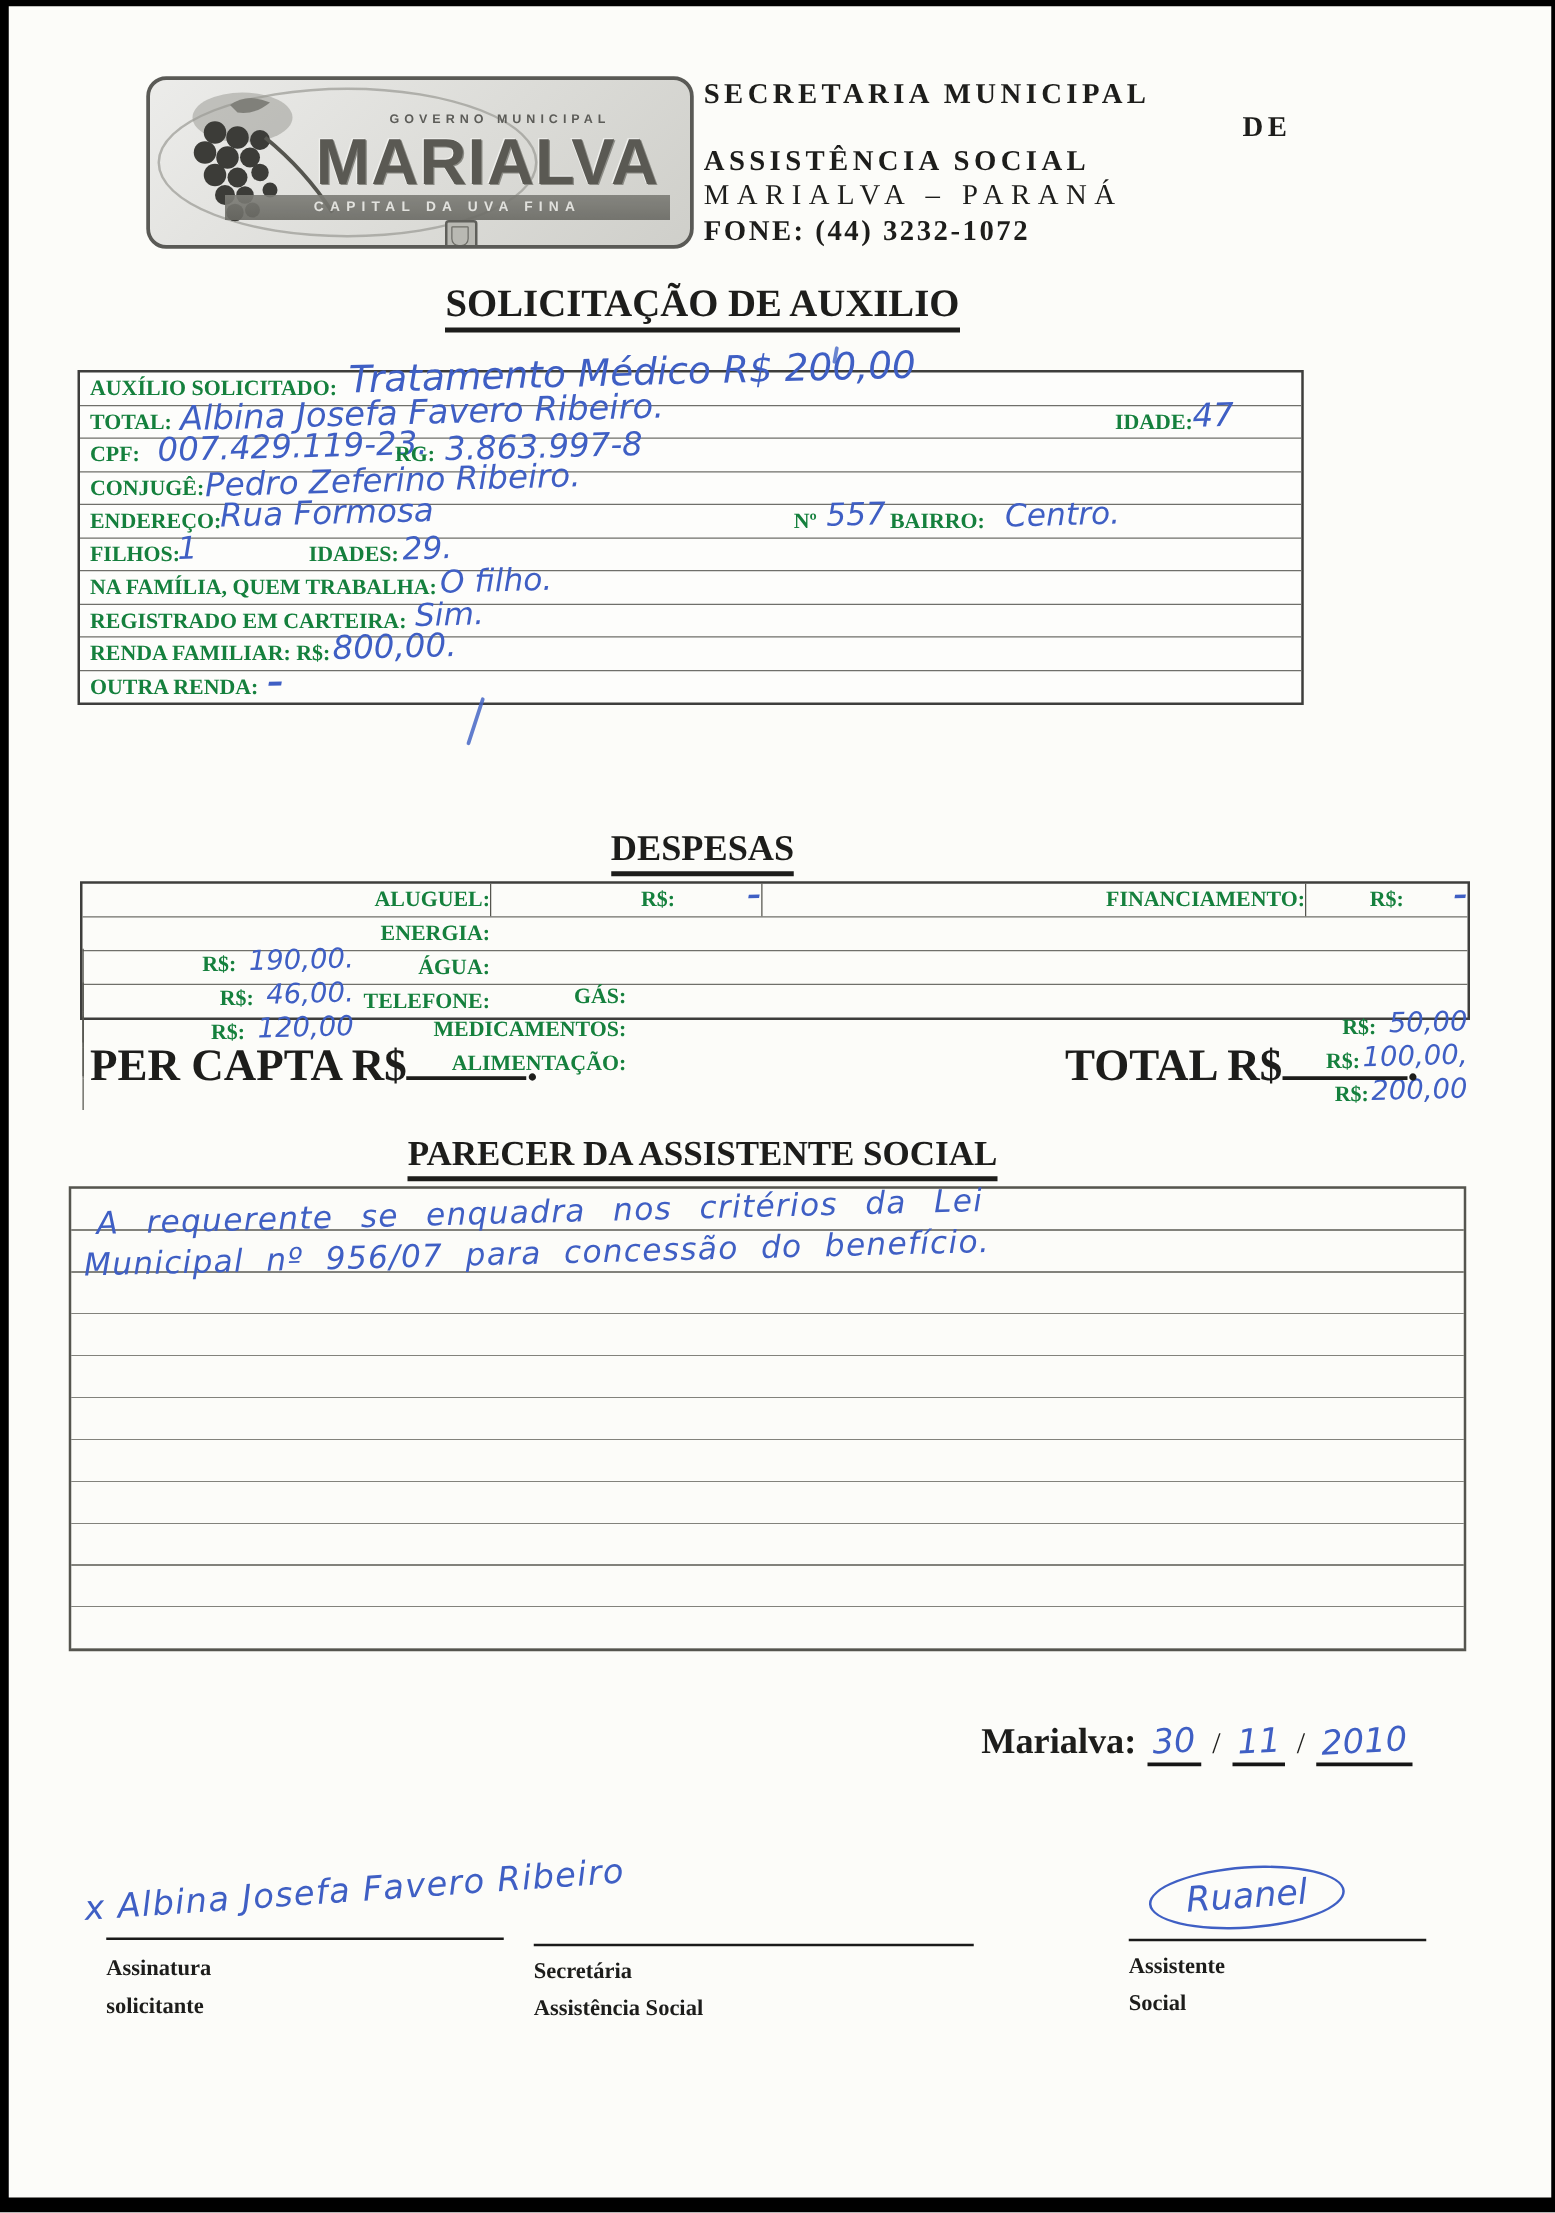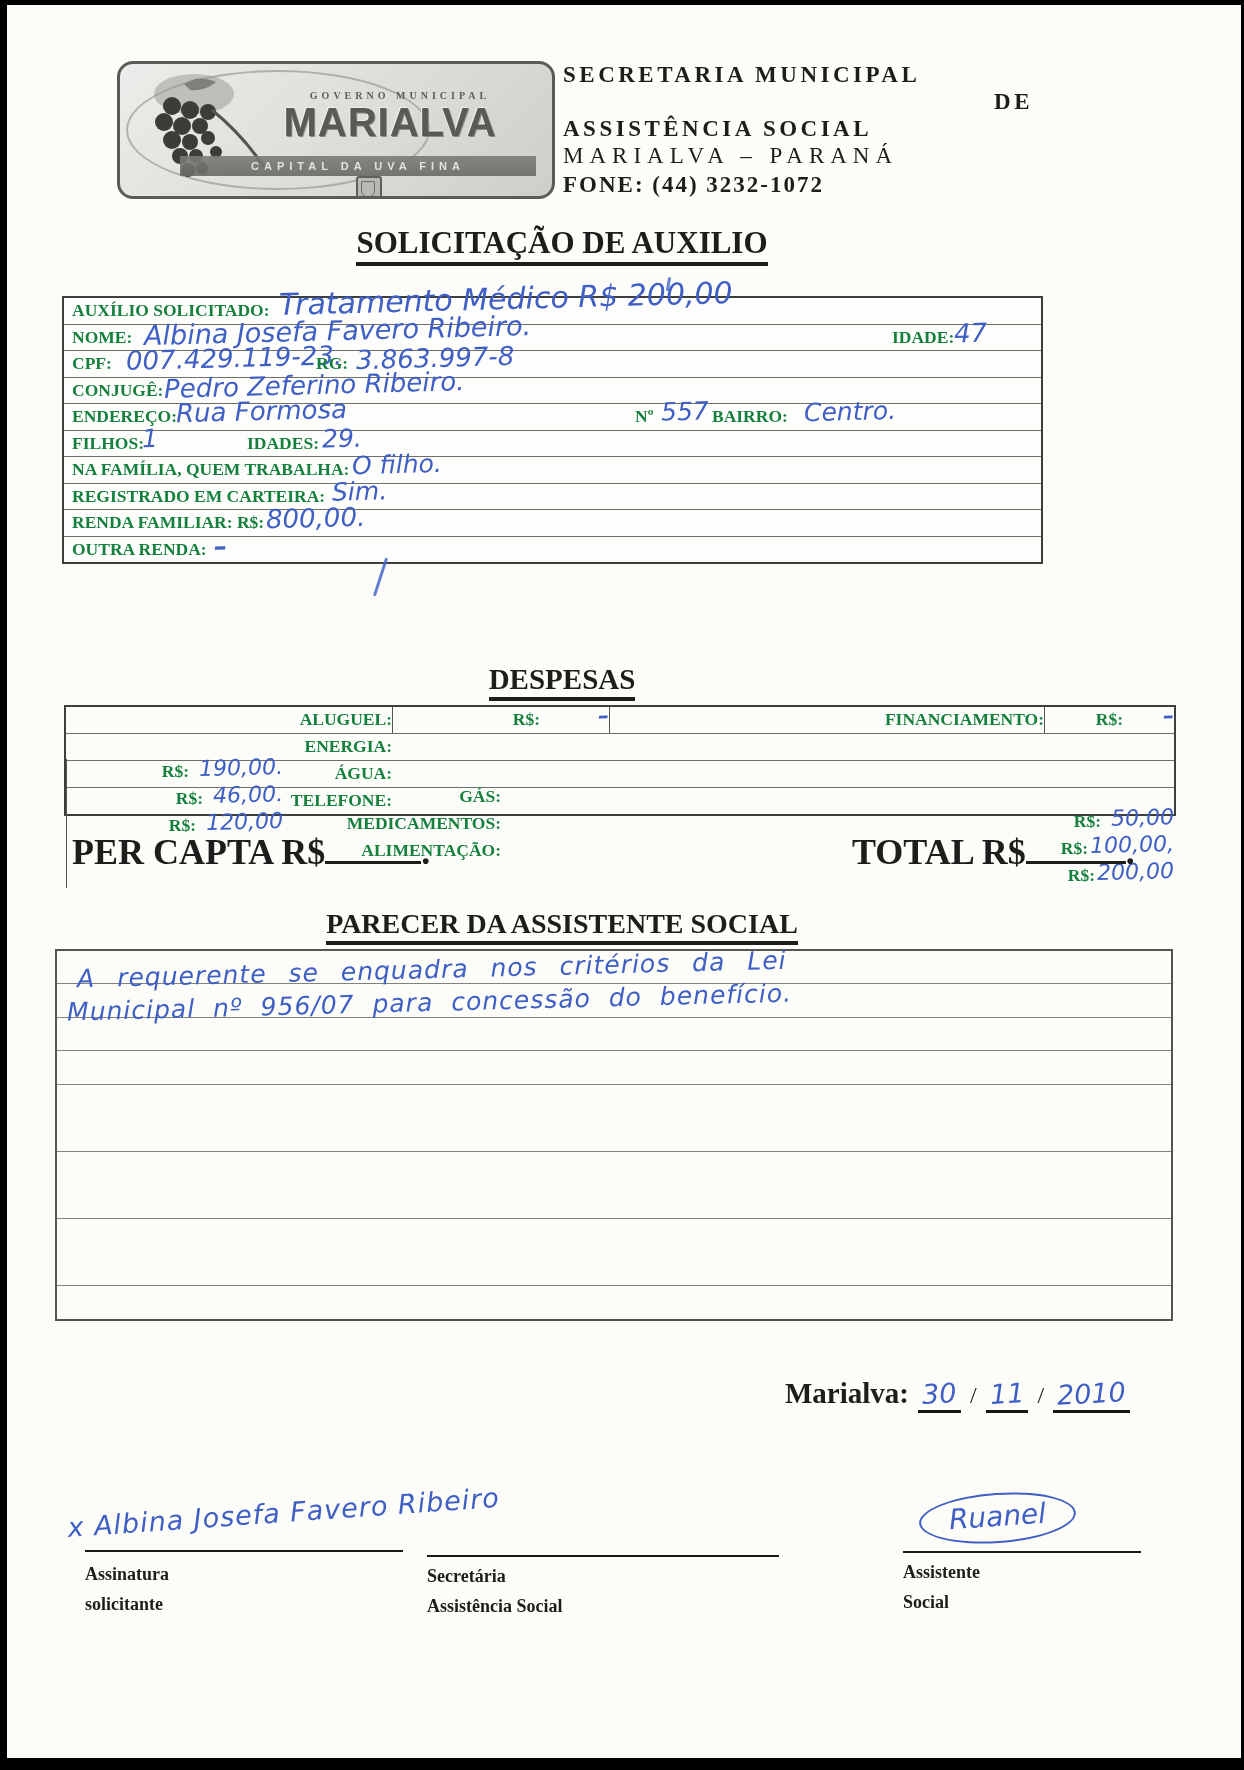--- a/index.html
+++ b/index.html
@@ -33,28 +33,28 @@
     background:linear-gradient(135deg,#ececea 0%,#dcdcd8 55%,#cfcfca 100%);
     overflow:hidden;
   }
   #logo .ellipse{
     position:absolute;left:6px;top:6px;width:300px;height:116px;
     border:2px solid #9a9a94;border-radius:50%;
     opacity:.7;
   }
   #logo .gov{
     position:absolute;left:140px;top:26px;width:280px;
-    font-family:Liberation Serif, serif;
+    font-family:Liberation Sans, sans-serif;
     font-size:10px;letter-spacing:4px;color:#5c5c58;font-weight:bold;
     text-align:center;
   }
   #logo .name{
     position:absolute;left:112px;top:36px;width:316px;
     font-family:"Liberation Sans",sans-serif;
-    font-size:40px;font-weight:bold;letter-spacing:1px;
+    font-size:52px;font-weight:bold;letter-spacing:1px;
     color:#5a5953;text-align:center;
     text-shadow:1px 1px 0 #8b8b85, -1px -1px 0 #efefec;
     font-stretch:condensed;
   }
   #logo .banner{
     position:absolute;left:60px;top:92px;width:356px;height:20px;
     background:linear-gradient(#7d7d77,#6a6a64);
     color:#e3e3df;font-family:"Liberation Sans",sans-serif;
     font-size:11px;letter-spacing:5px;font-weight:bold;
     text-align:center;line-height:20px;opacity:.9;
@@ -203,21 +203,21 @@
   <div id="pen-tick" class="abs"></div>
 
   <div id="reqbox" class="abs">
 
     <div class="frow">
       <span class="lbl" style="left:8px">AUXÍLIO SOLICITADO:</span>
       <span class="hw" style="left:215px;top:-14px;font-size:30px">Tratamento Médico  R$ 200,00</span>
     </div>
 
     <div class="frow">
-      <span class="lbl" style="left:8px">NOME:</span>
+      <span class="lbl" style="left:8px">TOTAL:</span>
       <span class="hw" style="left:80px;top:-8px;font-size:27px">Albina Josefa Favero Ribeiro.</span>
       <span class="lbl" style="left:828px">IDADE:</span>
       <span class="hw" style="left:890px;top:-5px;font-size:26px">47</span>
     </div>
 
     <div class="frow">
       <span class="lbl" style="left:8px">CPF:</span>
       <span class="hw" style="left:62px;top:-6px;font-size:26px">007.429.119-23.</span>
       <span class="lbl" style="left:252px">RG:</span>
       <span class="hw" style="left:292px;top:-6px;font-size:26px">3.863.997-8</span>

